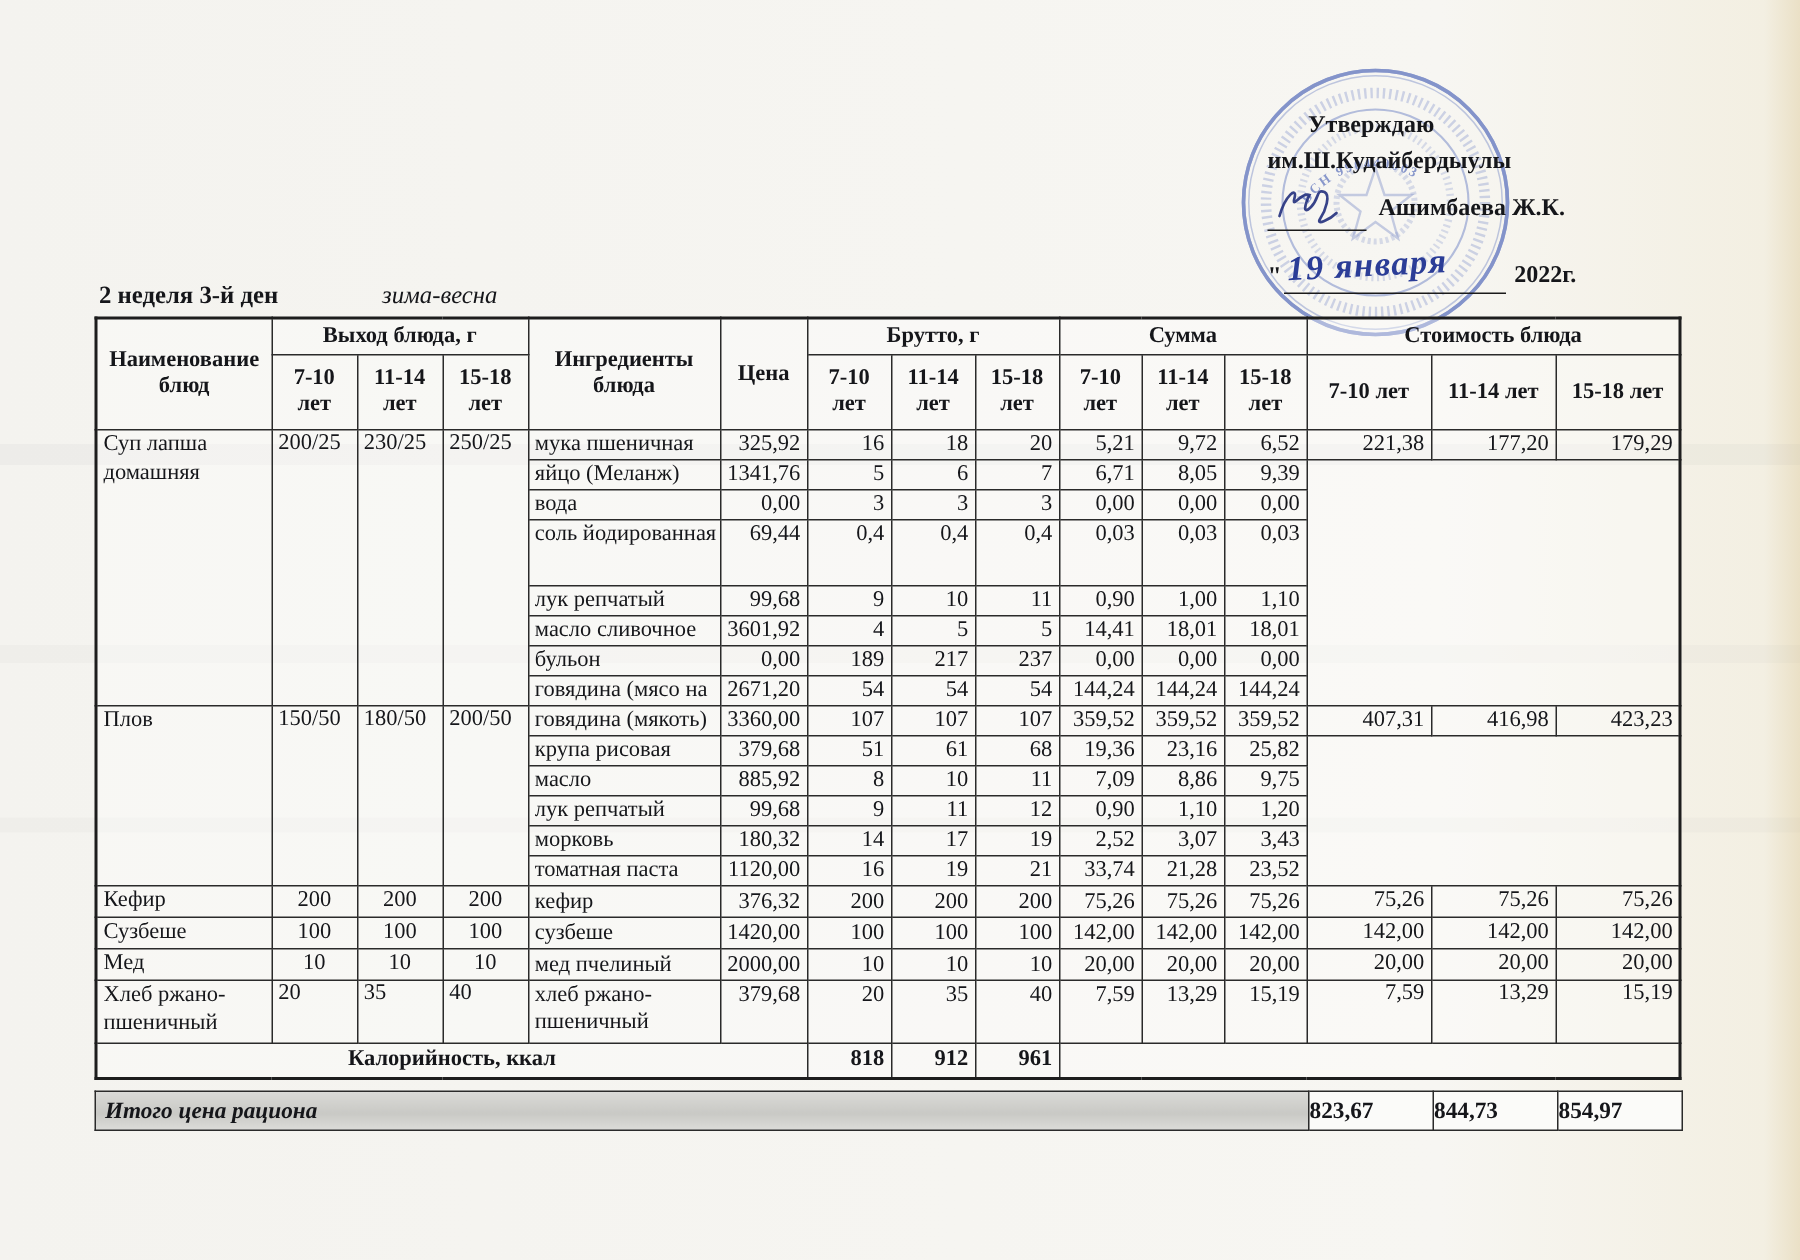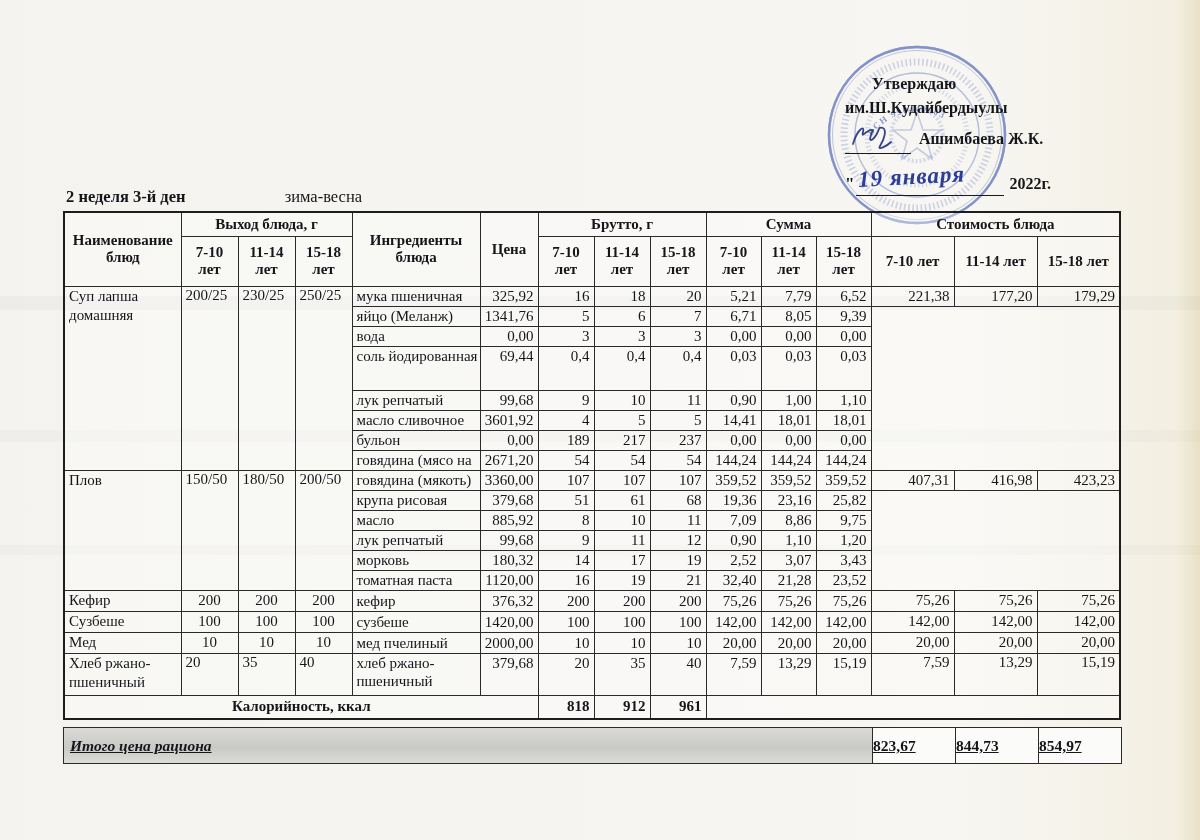--- a/index.html
+++ b/index.html
@@ -33,21 +33,21 @@
   .handwritten {
     position:absolute; left:2px; top:-2px; width:150px;
     font-style:italic; font-size:23px; font-weight:bold;
     color:#2b3d97; transform:rotate(-3deg); letter-spacing:1px; white-space:nowrap;
   }
   .date-year { margin-left:5px; }
 
   
   .title-row { position:absolute; left:66px; top:187px; font-size:16.5px; }
   .title-main { font-weight:bold; display:inline-block; }
-  .title-season { display:inline-block; margin-left:95px; font-weight:normal; }
+  .title-season { display:inline-block; margin-left:65px; font-weight:normal;font-style:italic; }
 
   
   table { border-collapse:collapse; table-layout:fixed; }
   .menu {
     position:absolute; left:63px; top:211px; width:1058px;
     font-size:15px; border:2px solid #1d1d1d; background:rgba(255,255,255,.35);
   }
   .menu th, .menu td { border:1.4px solid #2a2a2a; padding:0 4px; overflow:hidden; }
   .menu th { font-weight:bold; font-size:15px; line-height:17px; padding:2px; }
   .c { text-align:center; }
@@ -58,21 +58,21 @@
   .ing { text-align:left; line-height:18px; white-space:nowrap; }
   .cost { text-align:right; }
   .cal-label { font-weight:bold; text-align:center; }
   .cal-num { text-align:right; font-weight:bold; }
 
   
   .totals {
     position:absolute; left:63px; top:727px; width:1058px;
     font-size:15.5px; border:1.5px solid #1d1d1d;
   }
-  .totals td { border:1.4px solid #2a2a2a; height:36px;text-decoration:underline; }
+  .totals td { border:1.4px solid #2a2a2a; height:26px; }
   .totals .tlabel {
     font-weight:bold; font-style:italic; text-align:left; padding:0 6px;
     background:linear-gradient(180deg,#d9d9d6 0%,#c9c9c5 55%,#dcdcd9 100%);
   }
   .totals .tval { font-weight:bold; background:#fbfbf9; }
 </style>
 </head>
 <body>
 
 <div class="sheet">
@@ -175,21 +175,21 @@
       <td rowspan="8" class="dish-name">Суп лапша домашняя</td>
       <td rowspan="8" class="out-cell">200/25</td>
       <td rowspan="8" class="out-cell">230/25</td>
       <td rowspan="8" class="out-cell">250/25</td>
       <td class="ing">мука пшеничная</td>
       <td class="num">325,92</td>
       <td class="num">16</td>
       <td class="num">18</td>
       <td class="num">20</td>
       <td class="num">5,21</td>
-      <td class="num">7,79</td>
+      <td class="num">9,72</td>
       <td class="num">6,52</td>
       <td class="cost">221,38</td>
       <td class="cost">177,20</td>
       <td class="cost">179,29</td>
     </tr>
     <tr style="height:20px">
       <td class="ing">яйцо (Меланж)</td>
       <td class="num">1341,76</td>
       <td class="num">5</td>
       <td class="num">6</td>
@@ -317,21 +317,21 @@
       <td class="num">2,52</td>
       <td class="num">3,07</td>
       <td class="num">3,43</td>
     </tr>
     <tr style="height:20px">
       <td class="ing">томатная паста</td>
       <td class="num">1120,00</td>
       <td class="num">16</td>
       <td class="num">19</td>
       <td class="num">21</td>
-      <td class="num">32,40</td>
+      <td class="num">33,74</td>
       <td class="num">21,28</td>
       <td class="num">23,52</td>
     </tr>
 
     <tr style="height:21px">
       <td class="dish-name">Кефир</td>
       <td class="c">200</td>
       <td class="c">200</td>
       <td class="c">200</td>
       <td class="ing">кефир</td>

